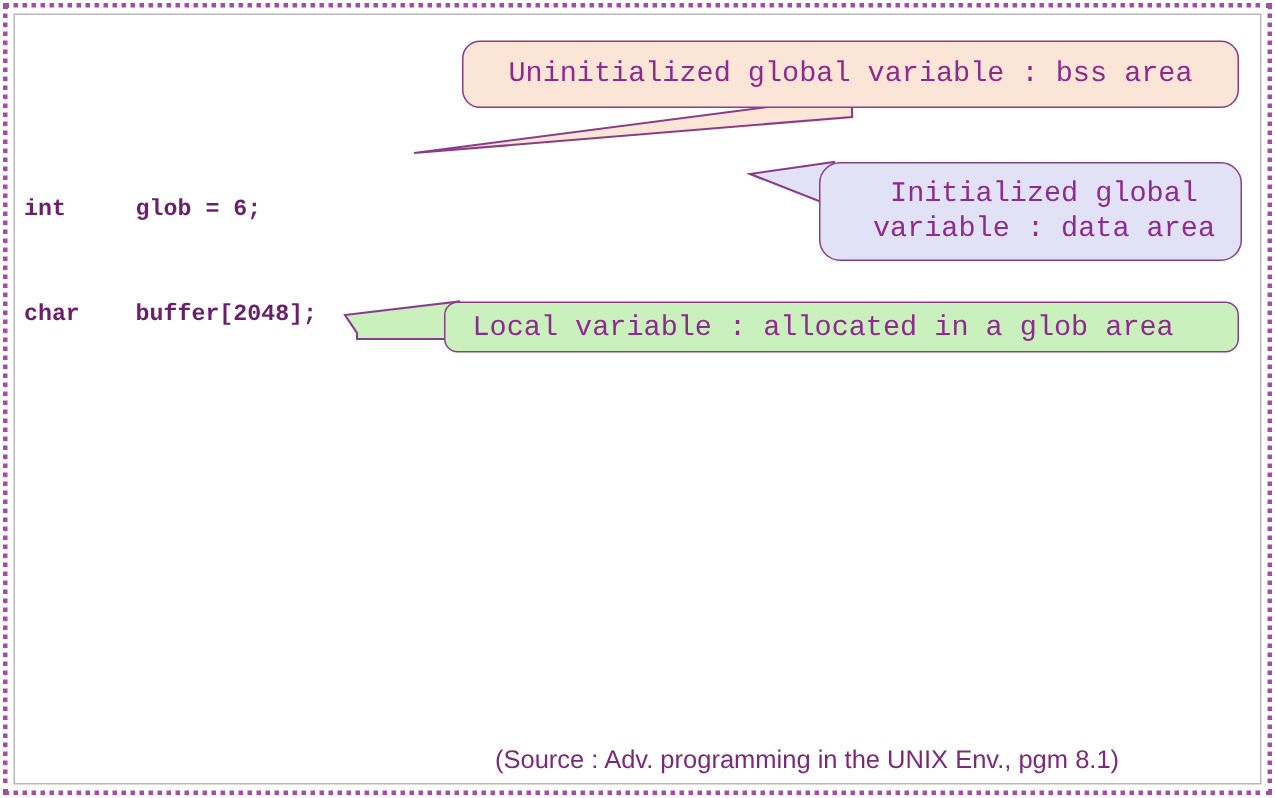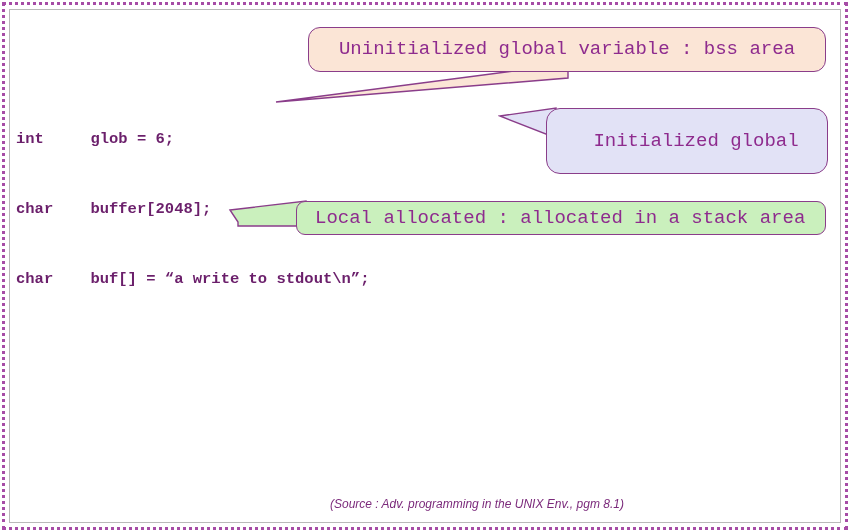--- a/index.html
+++ b/index.html
@@ -130,38 +130,36 @@
   #tail-data  { left: 498px; top: 104px; width: 60px;  height: 40px; }
   #tail-stack { left: 228px; top: 196px; width: 80px;  height: 44px; }
 
   
   #source-note {
     position: absolute;
     left: 330px;
     top: 497px;
     z-index: 10;
     font-family: "Liberation Sans", sans-serif;
-    font-style: italic;
-    font-size: 12px;
+    font-size: 17px;
     color: #7b2a7b;
     white-space: nowrap;
   }
 </style>
 </head>
 <body>
 
 <div id="slide">
 
   <div id="inner-frame"></div>
 
   <div id="code-block">
     <div class="code-line blank"></div>
     <div class="code-line">int     glob = 6;</div>
     <div class="code-line">char    buffer[2048];</div>
-    <div class="code-line">char    buf[] = “a write to stdout\n”;</div>
     <div class="code-line blank"></div>
     
     
     
     
     
     
     
     
     
@@ -184,22 +182,23 @@
   <svg id="tail-stack" class="tail-svg" viewBox="0 0 80 44" xmlns="http://www.w3.org/2000/svg">
     <polygon points="2,14 78,5 78,30 10,30 10,26" fill="#caf0bd" stroke="#8a3d8a" stroke-width="1.4"></polygon>
   </svg>
 
   <div class="callout" id="callout-bss">
     <span>Uninitialized global variable : bss area</span>
   </div>
 
   <div class="callout" id="callout-data">
     <span class="line1">Initialized global</span>
+    <span class="line2">variable : data area</span>
   </div>
 
   <div class="callout" id="callout-stack">
-    <span>Local allocated :  allocated in a stack area</span>
+    <span>Local variable :  allocated in a glob area</span>
   </div>
 
   <div id="source-note">(Source : Adv. programming in the UNIX Env., pgm 8.1)</div>
 
   <div id="outer-frame"></div>
 </div>
 
 </body></html>

